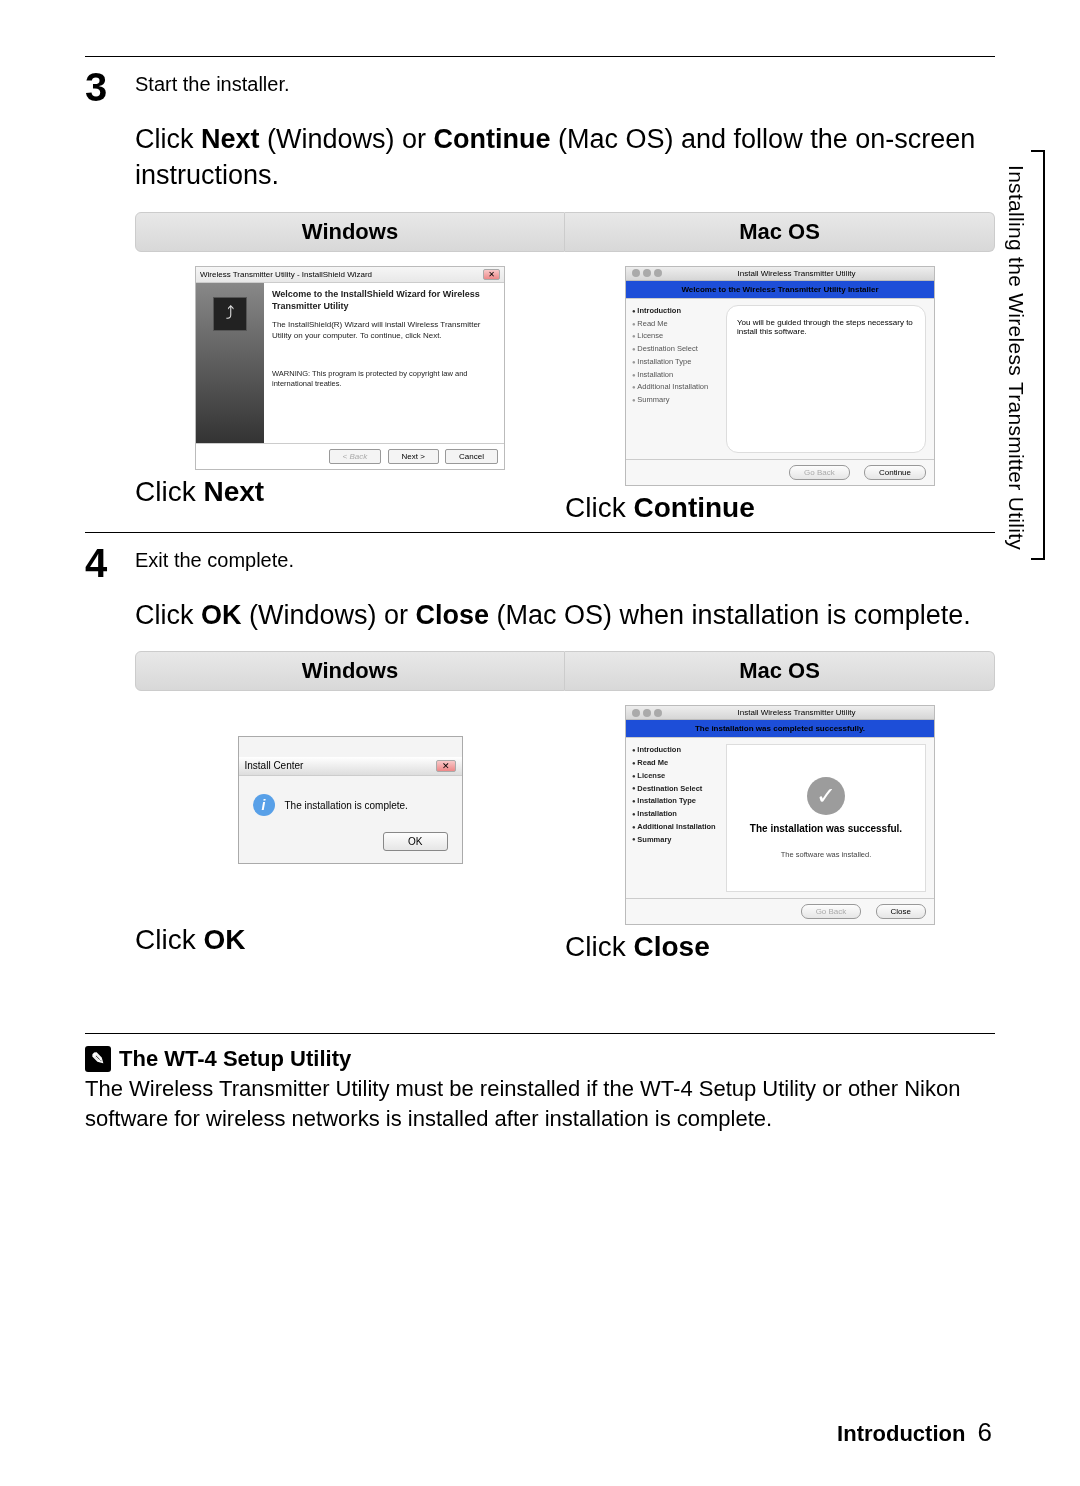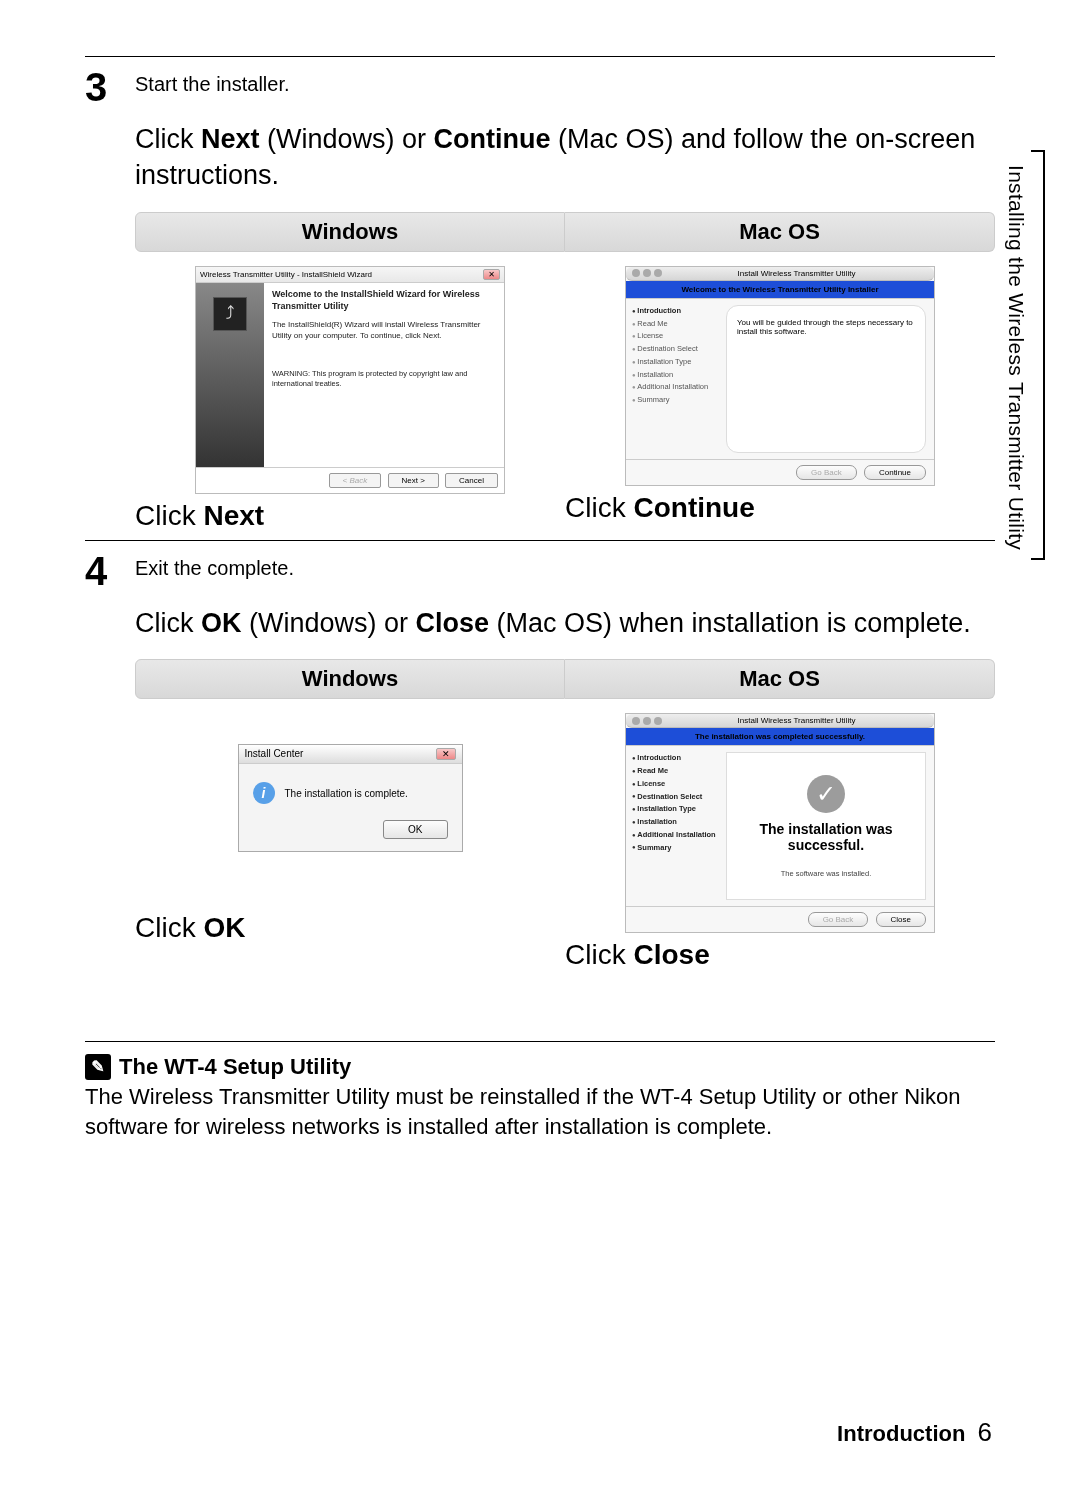--- a/index.html
+++ b/index.html
@@ -29,21 +29,21 @@
     padding: 6px 0;
     border: 1px solid #ccc;
   }
   .os-header.left { border-radius: 6px 0 0 6px; }
   .os-header.right { border-radius: 0 6px 6px 0; border-left: none; }
   .os-caption { text-align:left; font-size: 28px; margin-top: 6px; }
   .os-caption b { font-weight: bold; }
 
   
   .win-installer {
-    width: 310px; height: 228px; margin: 14px auto 0 auto;
+    width: 310px; height: 204px; margin: 14px auto 0 auto;
     border: 1px solid #bbb; background:#fff;
     font-size: 8px; font-family: Tahoma, Arial, sans-serif;
     display:flex; flex-direction:column;
   }
   .win-titlebar { background: linear-gradient(to bottom,#f6f6f6,#e8e8e8);
     border-bottom:1px solid #ccc; padding:2px 4px; display:flex;
     justify-content:space-between; align-items:center; font-size:8px;}
   .win-titlebar .close { border:1px solid #aaa; padding:0 4px; border-radius:2px;
     background: linear-gradient(to bottom,#f8c8c8,#e88);}
   .win-content { flex:1; display:flex; }
@@ -60,64 +60,64 @@
 
   
   .mac-installer {
     width: 310px; height: 220px; margin: 14px auto 0 auto;
     border:1px solid #bbb; background:#f7f7f7;
     font-size:8px; font-family: "Lucida Grande", Arial, sans-serif;
     display:flex; flex-direction:column;
   }
   .mac-titlebar { background:linear-gradient(to bottom,#eee,#d6d6d6);
     border-bottom:1px solid #bbb; padding:2px 6px; display:flex;
-    align-items:center; gap:3px; font-size:8px;border-radius:6px;}
+    align-items:center; gap:3px; font-size:8px;}
   .mac-dot { width:8px;height:8px;border-radius:50%; background:#aaa; display:inline-block;}
   .mac-title { flex:1; text-align:center; font-size:8px; }
   .mac-banner { background:#1d4ed8; border-bottom:1px solid #ccc; text-align:center;
     font-weight:bold; padding:4px; font-size:8px;}
   .mac-body { flex:1; display:flex; }
   .mac-left { width:100px; padding:6px 6px; font-size:7.5px; color:#555;
     line-height:1.7; }
   .mac-left div::before { content:"● "; color:#999; font-size:6px; vertical-align:middle;}
   .mac-left .active::before { content:"● "; color:#333;}
   .mac-left .active { font-weight:bold; color:#222;}
   .mac-right { flex:1; padding:12px 10px; font-size:8px; background:#fff;
     border:1px solid #ddd; margin:6px 8px 6px 0; text-align:center;
     display:flex; flex-direction:column; align-items:center; justify-content:center;}
   .mac-btnbar { border-top:1px solid #ccc; padding:5px 8px; text-align:right;}
   .mac-btn { display:inline-block; border:1px solid #999;
     background:linear-gradient(to bottom,#fdfdfd,#e6e6e6);
-    font-size:8px; padding:2px 14px; margin-left:5px; border-radius:7px;}
+    font-size:8px; padding:2px 14px; margin-left:12px; border-radius:7px;}
   .mac-btn.disabled { color:#aaa; }
 
   
   .win-dialog {
     width: 225px; margin: 45px auto 0 auto;
     border:1px solid #aaa; background:#f4f4f4;
     font-size:10px; font-family: Tahoma, Arial, sans-serif;
   }
   .win-dialog .dlg-title { background:linear-gradient(to bottom,#fff,#ddd);
     border-bottom:1px solid #ccc; padding:3px 6px; display:flex;
-    justify-content:space-between; font-size:10px;}
+    justify-content:space-between; font-size:10px;margin-top:20px;}
   .win-dialog .dlg-title .close { border:1px solid #aaa; padding:0 5px;
     background:linear-gradient(to bottom,#f8c8c8,#e88); border-radius:2px; font-size:9px;}
   .win-dialog .dlg-body { display:flex; align-items:center; gap:10px;
     padding:18px 14px 16px 14px;}
   .win-dialog .iicon { width:22px;height:22px;border-radius:50%;
     background:#58a0e8; color:#fff; font-weight:bold; text-align:center;
     line-height:22px; font-size:14px; font-style:italic;}
   .win-dialog .dlg-btn { text-align:right; padding:0 14px 12px 14px;}
   .win-dialog .ok {
     display:inline-block; border:1px solid #888; background:linear-gradient(to bottom,#fdfdfd,#e6e6e6);
     padding:3px 24px; border-radius:3px; font-size:10px;}
 
   .check-circle { width:38px;height:38px;border-radius:50%;
     background:#9c9c9c; color:#fff; font-size:24px; line-height:38px; margin-bottom:8px;}
-  .mac-right .strong { font-weight:bold; font-size:14px; margin-bottom:6px;}
+  .mac-right .strong { font-weight:bold; font-size:10px; margin-bottom:6px;}
   .mac-right .sub { font-size:7.5px; color:#444; margin-top:10px;}
 
   
   .note {
     margin-top: 70px;
     border-top:1px solid #000;
     padding-top: 10px;
     font-size: 22px;
     line-height: 1.35;
   }

